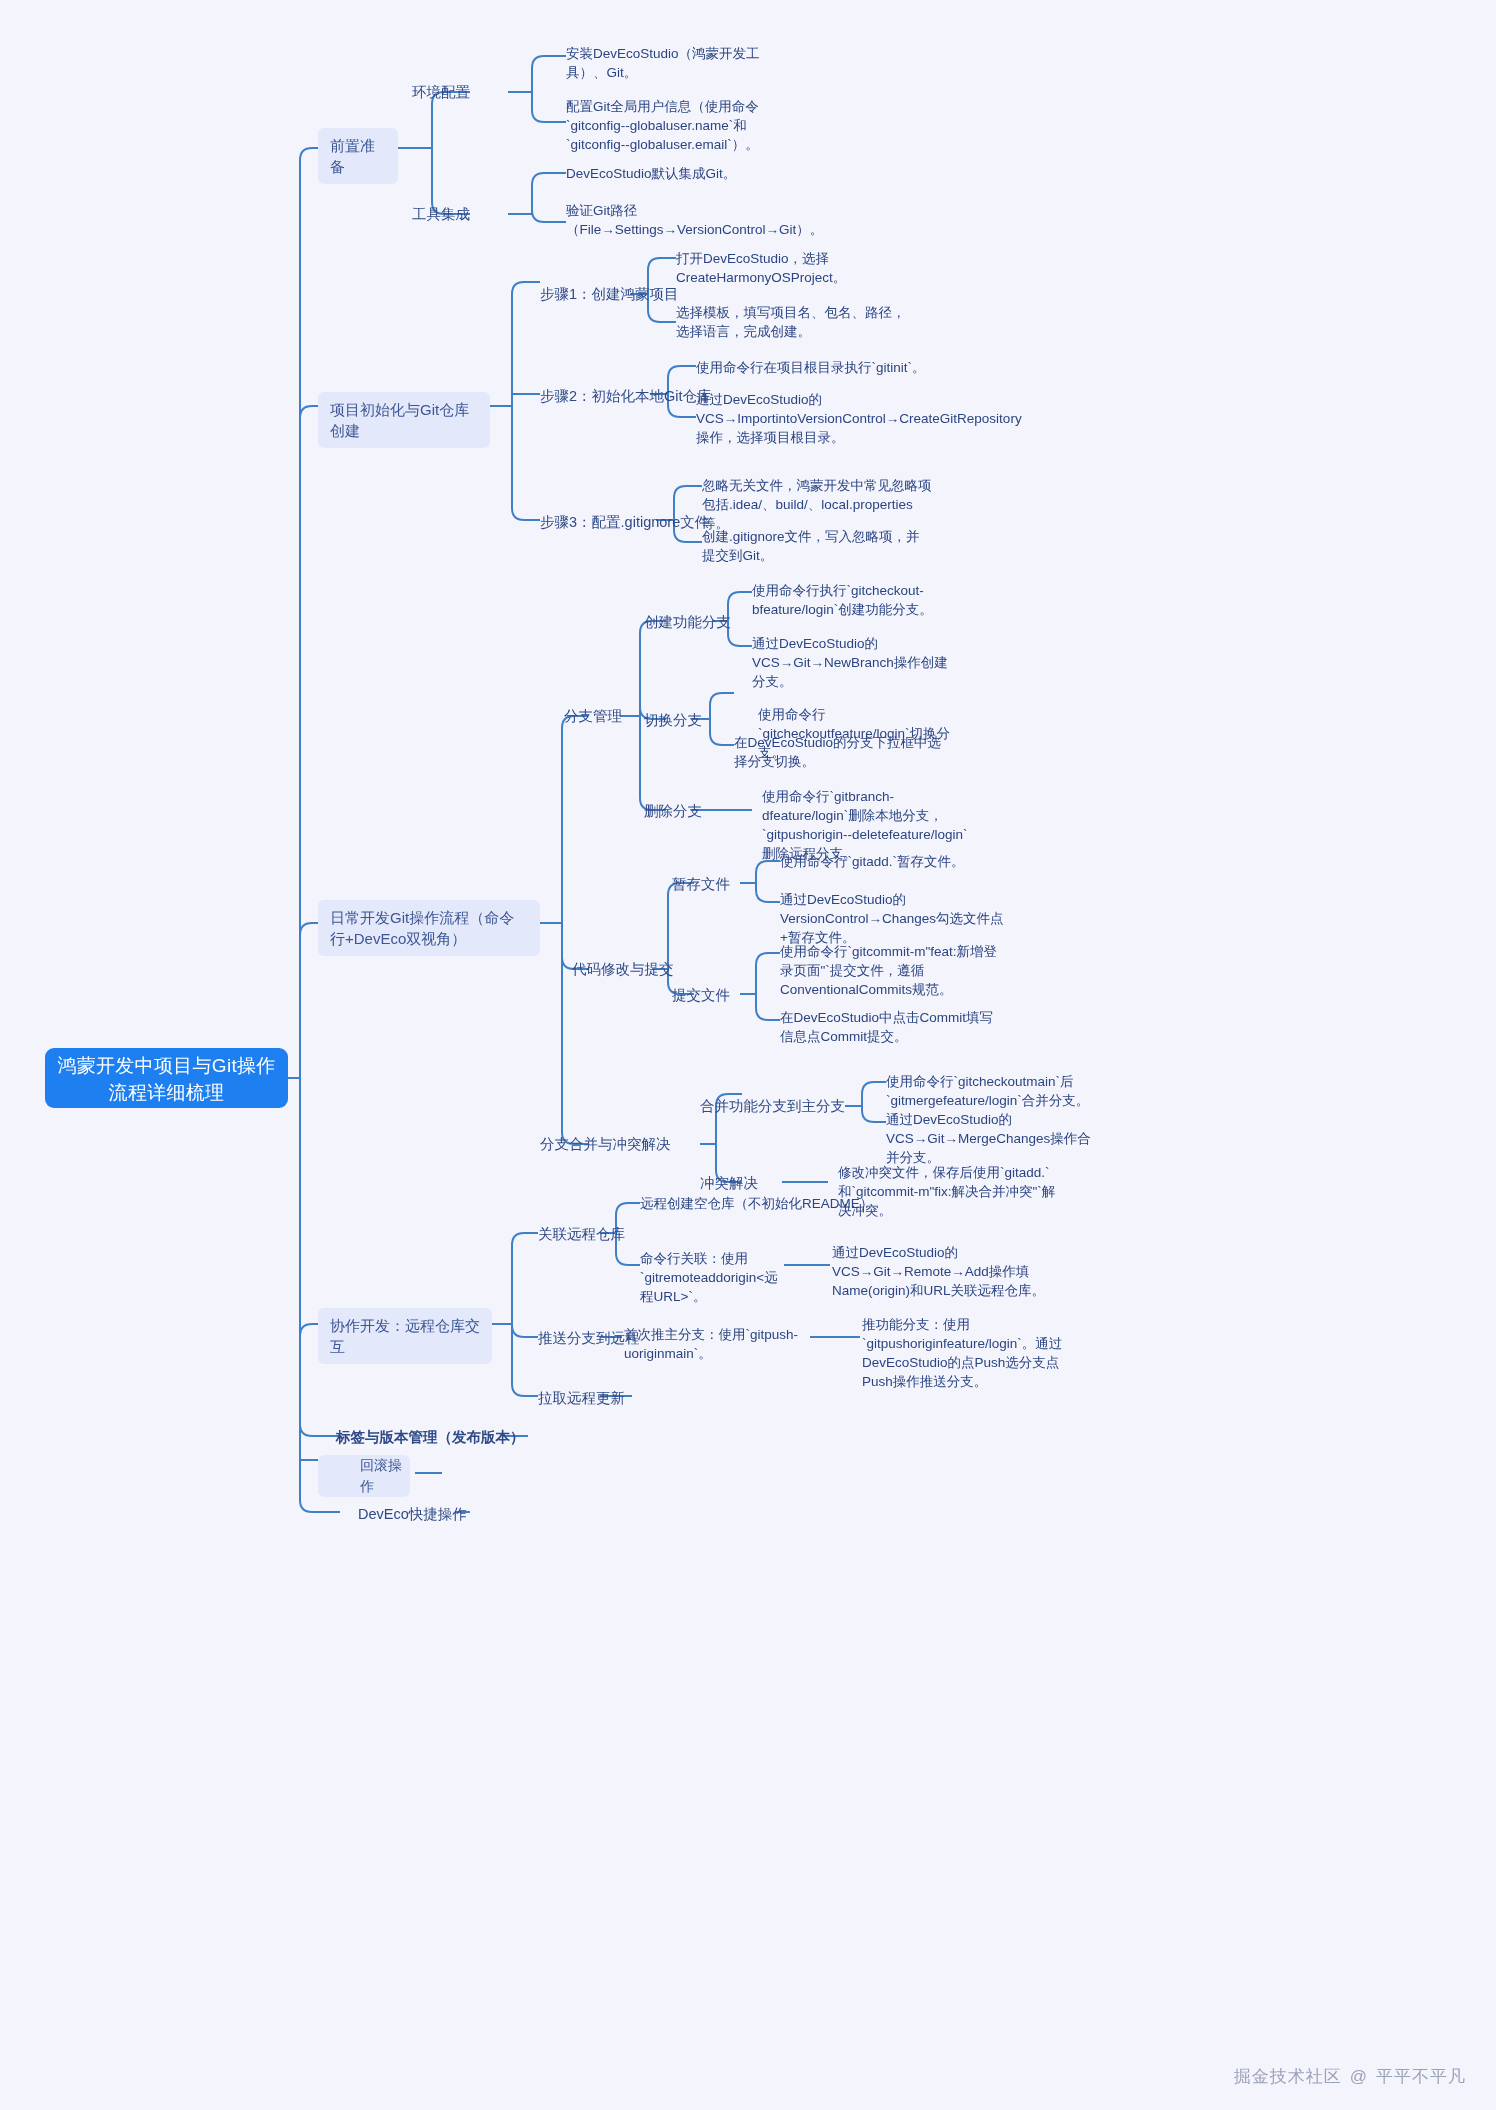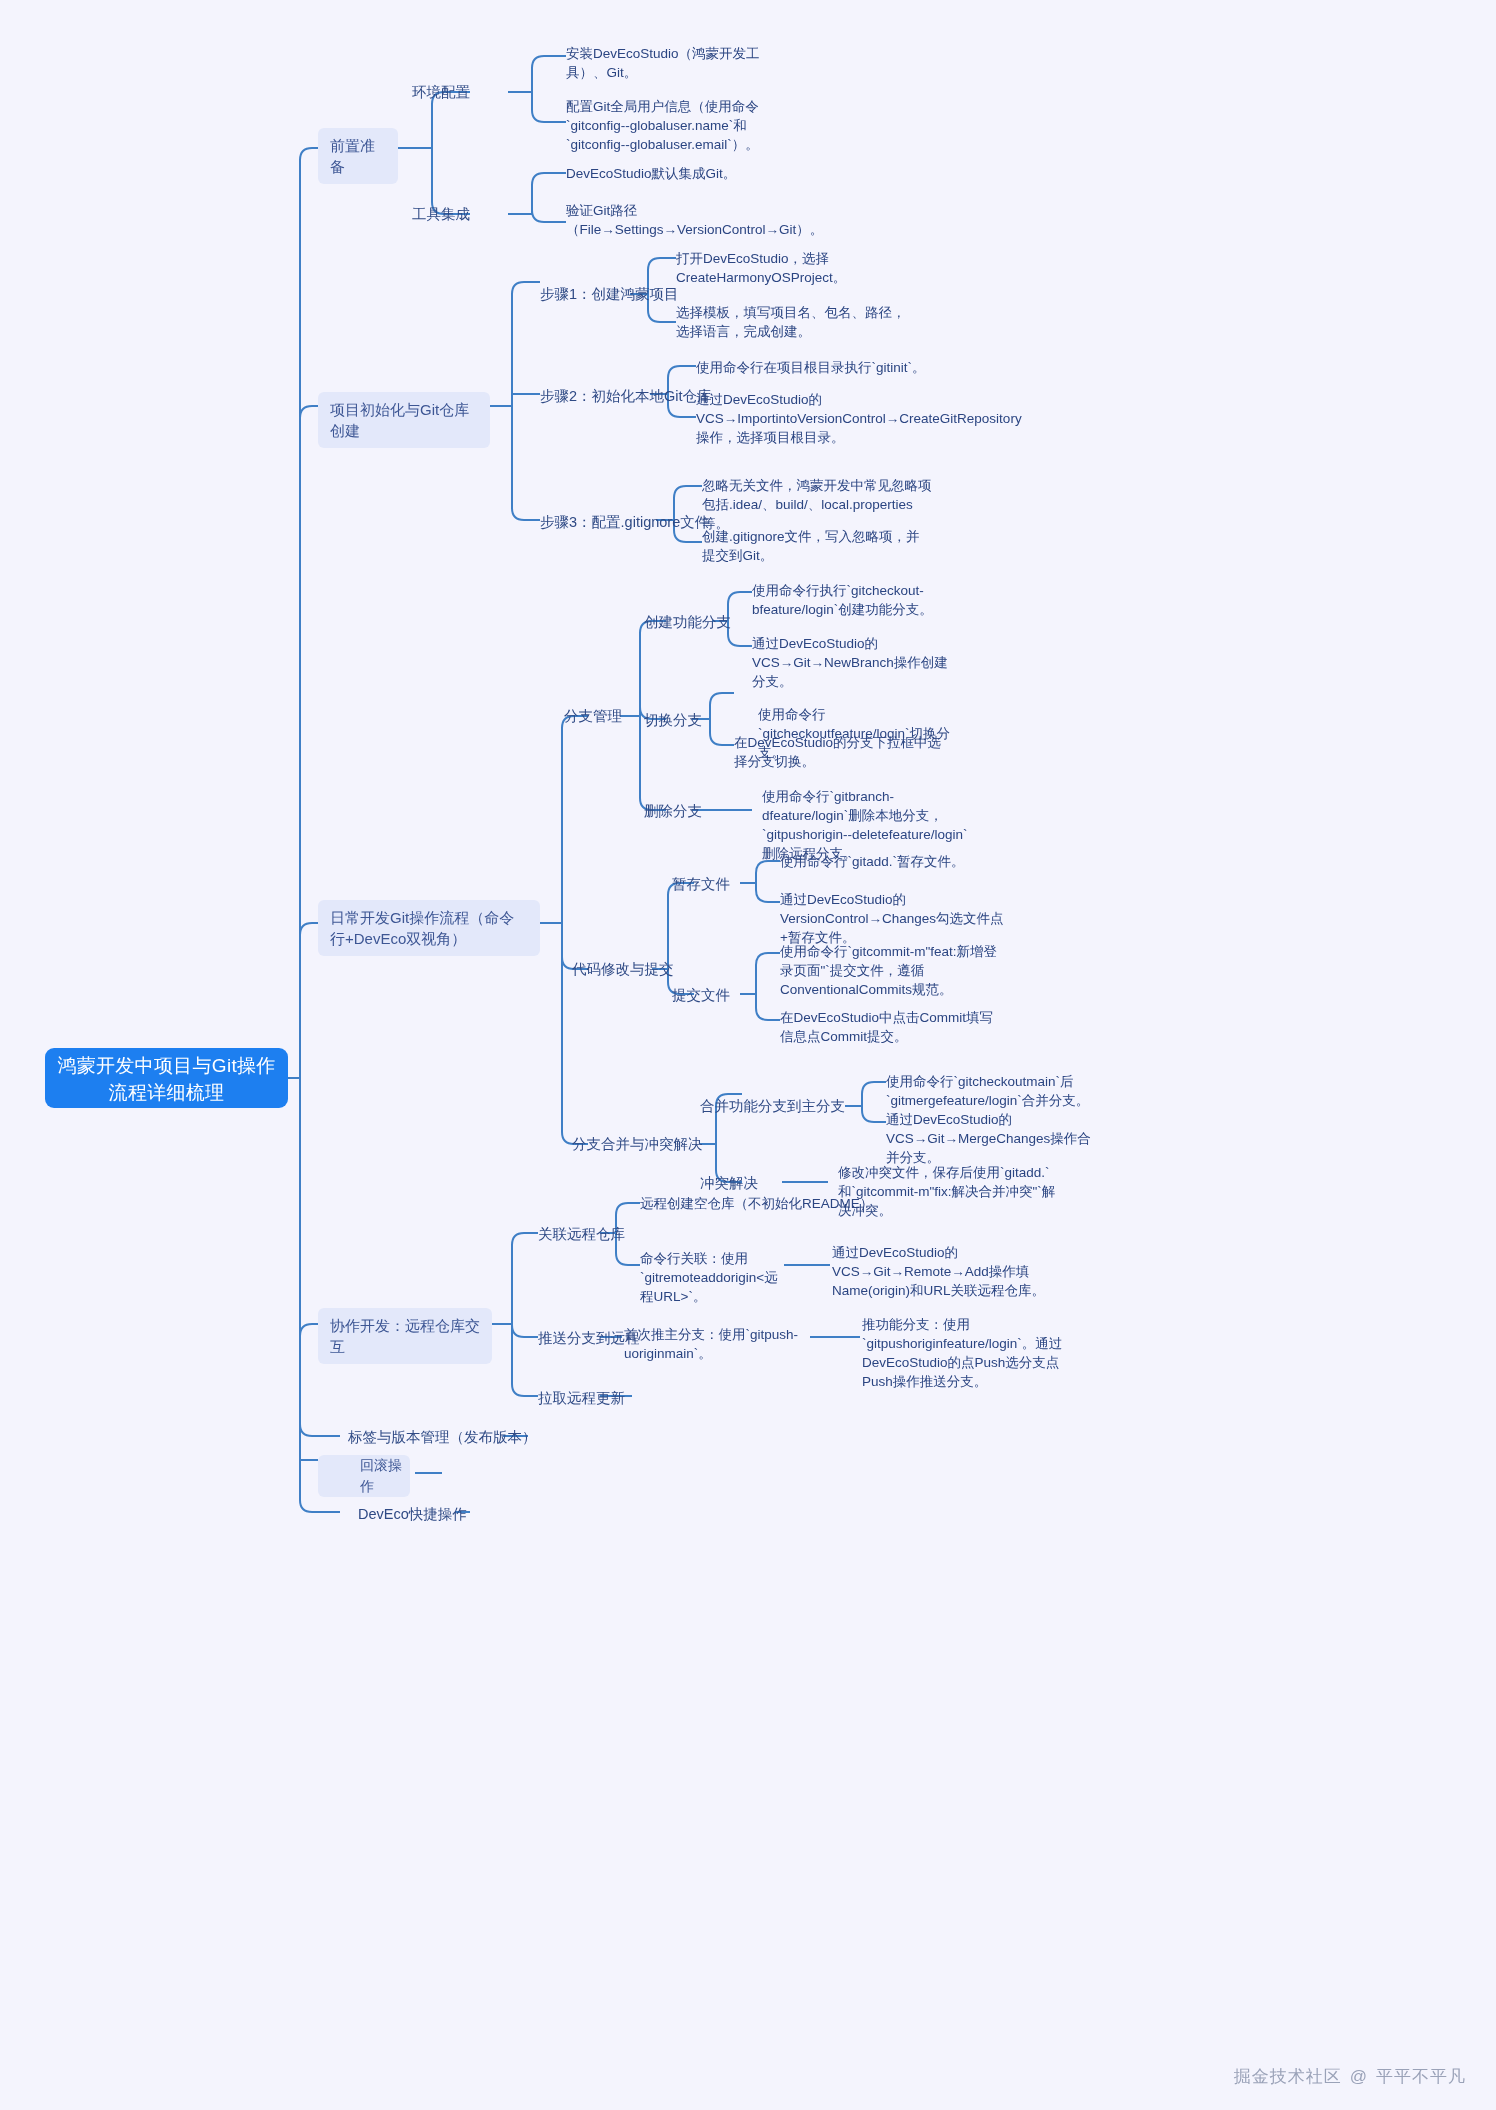--- a/index.html
+++ b/index.html
@@ -292,21 +292,21 @@
   <div class="node l2" style="left:672px;top:985px;">
     <span>提交文件</span>
   </div>
   <div class="node leaf" style="left:780px;top:942px;width:225px;">
     <span>使用命令行`gitcommit-m"feat:新增登录页面"`提交文件，遵循ConventionalCommits规范。</span>
   </div>
   <div class="node leaf" style="left:780px;top:1008px;width:225px;">
     <span>在DevEcoStudio中点击Commit填写信息点Commit提交。</span>
   </div>
 
-  <div class="node l2" style="left:572px;top:1134px;">
+  <div class="node l2" style="left:540px;top:1134px;">
     <span>分支合并与冲突解决</span>
   </div>
 
   <div class="node l2" style="left:700px;top:1096px;">
     <span>合并功能分支到主分支</span>
   </div>
   <div class="node leaf" style="left:886px;top:1072px;width:215px;">
     <span>使用命令行`gitcheckoutmain`后`gitmergefeature/login`合并分支。</span>
   </div>
   <div class="node leaf" style="left:886px;top:1110px;width:215px;">
@@ -344,21 +344,21 @@
     <span>首次推主分支：使用`gitpush-uoriginmain`。</span>
   </div>
   <div class="node leaf" style="left:862px;top:1315px;width:218px;">
     <span>推功能分支：使用`gitpushoriginfeature/login`。通过DevEcoStudio的点Push选分支点Push操作推送分支。</span>
   </div>
 
   <div class="node l2" style="left:538px;top:1388px;">
     <span>拉取远程更新</span>
   </div>
 
-  <div class="node l2" style="left:348px;top:1427px;">
+  <div class="node l2" style="left:336px;top:1427px;font-weight:bold;">
     <span>标签与版本管理（发布版本）</span>
   </div>
 
   <div class="node l1 small" style="left:318px;top:1455px;width:92px;height:42px;background:#e3e8fa;padding:4px;">
     <span style="padding-left:38px;">回滚操作</span>
   </div>
 
   <div class="node l2" style="left:358px;top:1504px;">
     <span>DevEco快捷操作</span>
   </div>

